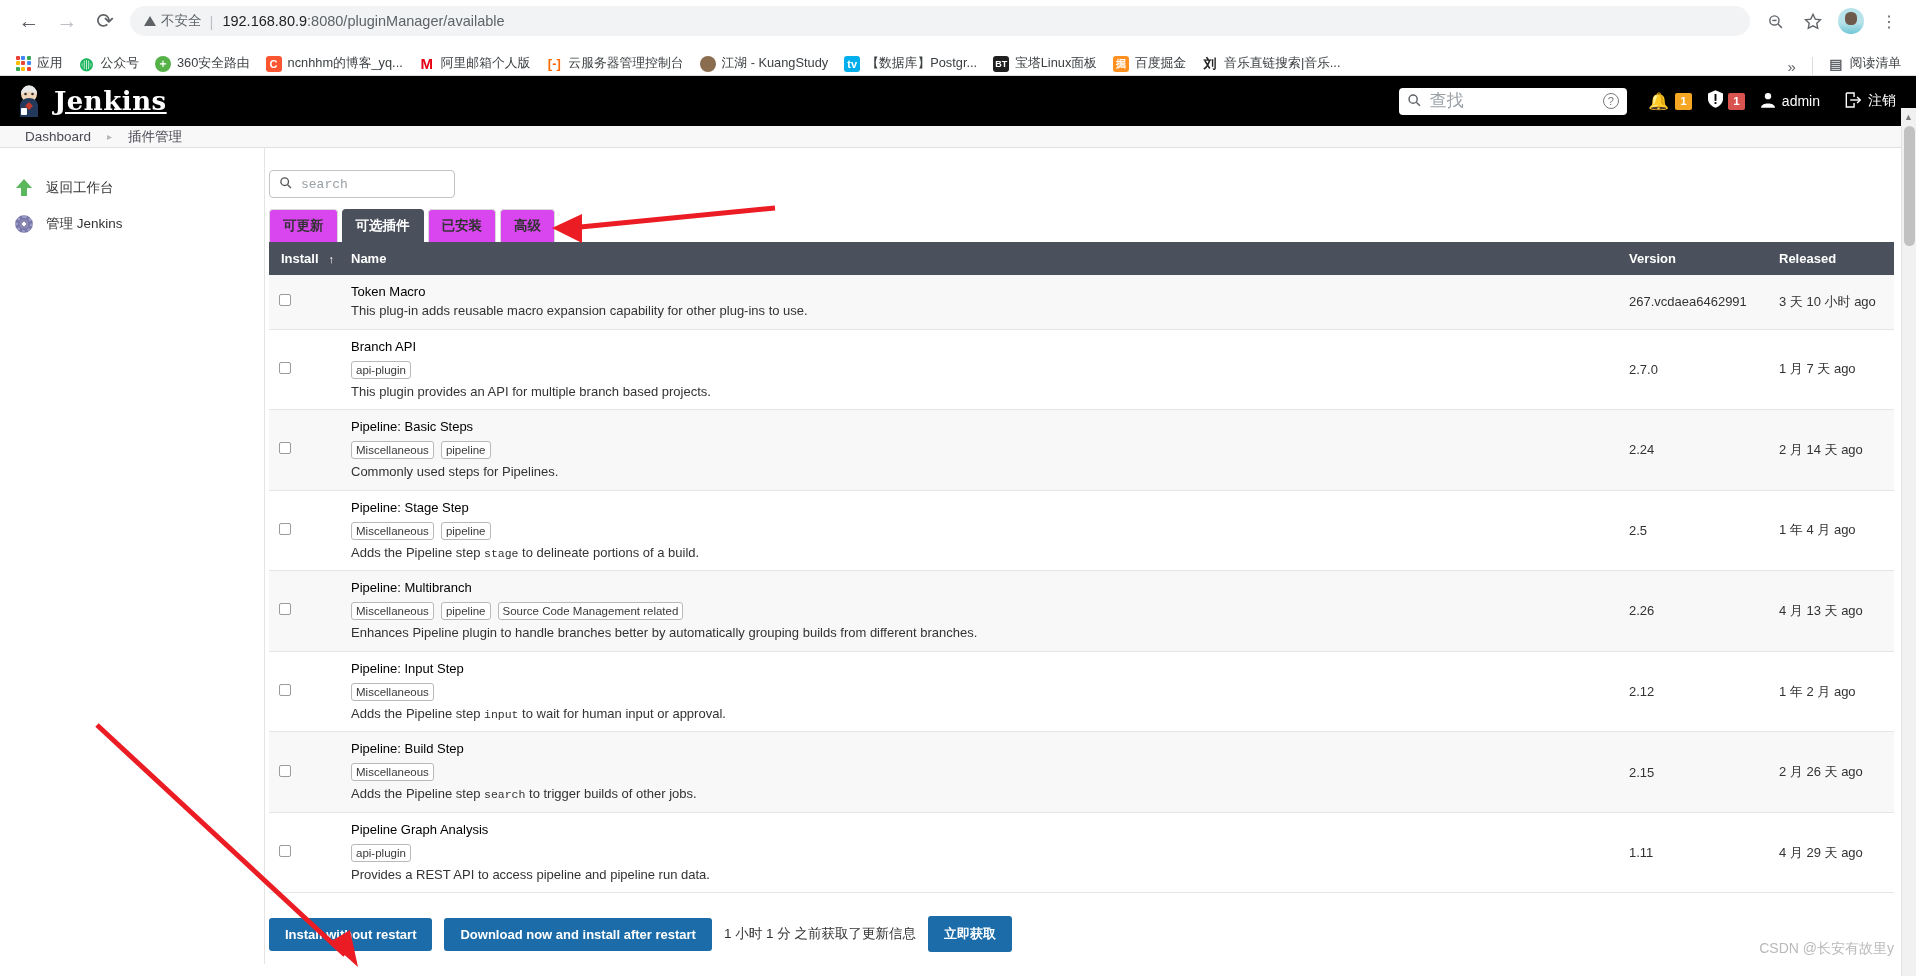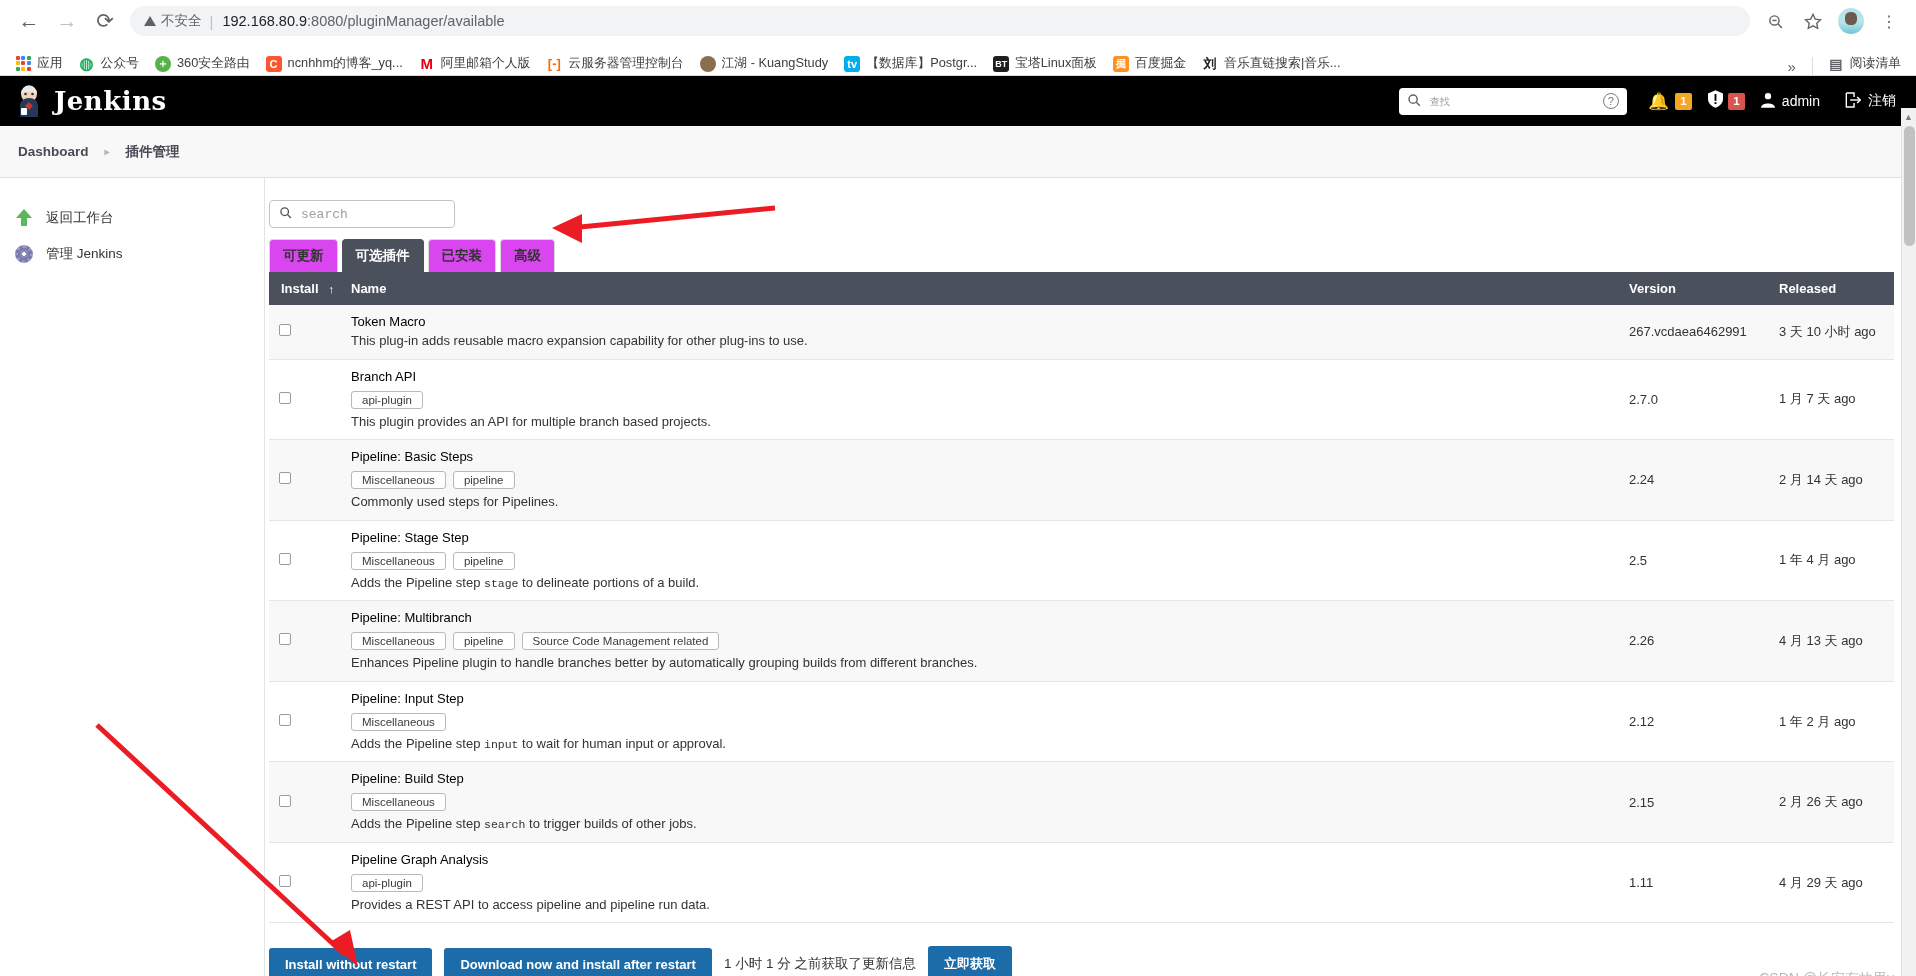--- a/index.html
+++ b/index.html
@@ -118,21 +118,21 @@
 
   
   .jk-header {
     height: 50px;
     background: #000000;
     display: flex;
     align-items: center;
     padding: 0 12px 0 14px;
     color: #ffffff;
   }
-  .jk-logo-wrap { display: flex; align-items: center; gap: 10px; }
+  .jk-logo-wrap { display: flex; align-items: center; gap: 10px; text-decoration: underline; }
   .jk-butler {
     width: 30px; height: 32px; position: relative;
   }
   .jk-brand {
     font-family: "DejaVu Serif", serif;
     font-weight: bold;
     font-size: 26px;
     letter-spacing: 0.5px;
     color: #ffffff;
   }
@@ -142,21 +142,21 @@
   }
   .jk-search {
     width: 228px; height: 27px;
     background: #ffffff; border-radius: 4px;
     display: flex; align-items: center;
     padding: 0 8px;
     margin-right: 22px;
   }
   .jk-search input {
     border: none; outline: none; flex: 1 1 auto;
-    font-size: 10px; color: #333; background: transparent;
+    font-size: 17px; color: #333; background: transparent;
     font-family: "Liberation Sans", sans-serif;
     min-width: 0;
   }
   .jk-search input::placeholder { color: #9aa0a6; }
   .srch-ico { color: #5f6368; font-size: 14px; margin-right: 7px; }
   .help-ico {
     width: 16px; height: 16px; border: 1.4px solid #7a7a7a; border-radius: 50%;
     color: #7a7a7a; font-size: 11px; display:flex; align-items:center;
     justify-content:center; flex: 0 0 auto;
   }
@@ -164,28 +164,28 @@
   .badge {
     min-width: 17px; height: 17px; border-radius: 2px;
     color: #fff; font-size: 11.5px; font-weight: bold;
     display: flex; align-items: center; justify-content: center;
     padding: 0 3px;
   }
   .jk-user { display:flex; align-items:center; gap:7px; font-size:14px; margin-right: 24px;}
   .jk-logout { display:flex; align-items:center; gap:7px; font-size:14px; margin-right: 8px;}
 
   .breadcrumb-bar {
-    height: 52px;
+    height: 22px;
     background: #f8f8f8;
     border-bottom: 1px solid #e0e0e0;
     display: flex; align-items: center;
-    padding-left: 14px;
+    padding-left: 21px;
     font-size: 13.5px;
     color: #333;
-    font-weight: bold;
+    font-weight: normal;
   }
   .bc-item { color: #4a4a55; padding: 0 4px;}
   .bc-sep { color: #b7b7b7; font-size: 10px; margin: 0 12px; }
 
   .jk-body { display: flex; height: calc(976px - 42px - 34px - 50px - 34px); }
   .jk-side {
     width: 265px; flex: 0 0 265px;
     background: #ffffff;
     border-right: 1px solid #e4e4e4;
     padding-top: 22px;
@@ -274,21 +274,21 @@
     width: 12px; height: 12px;
     border: 1px solid #9b9b9b; border-radius: 2px;
     background: #fff; display: inline-block;
   }
   .p-name {
     color: #000000; font-size: 13px; display: inline-block; margin-bottom: 3px;
   }
   .p-labels { display: flex; gap: 7px; margin: 4px 0 4px 0; flex-wrap: wrap;}
   .p-label {
     border: 1px solid #b9b9b9; border-radius: 3px;
-    padding: 2px 10px; font-size: 11.5px; color: #3a3a3a;
+    padding: 2px 4px; font-size: 11.5px; color: #3a3a3a;
     background: #fff; white-space: nowrap;
   }
   .p-desc { font-size: 13px; color: #333; line-height: 1.35; }
   .p-desc code {
     font-family: "Liberation Mono", monospace;
     font-size: 11.5px;
   }
   td.c-version-cell, td.c-released-cell { font-size: 13px; color: #333; }
 
   .footer-bar {

